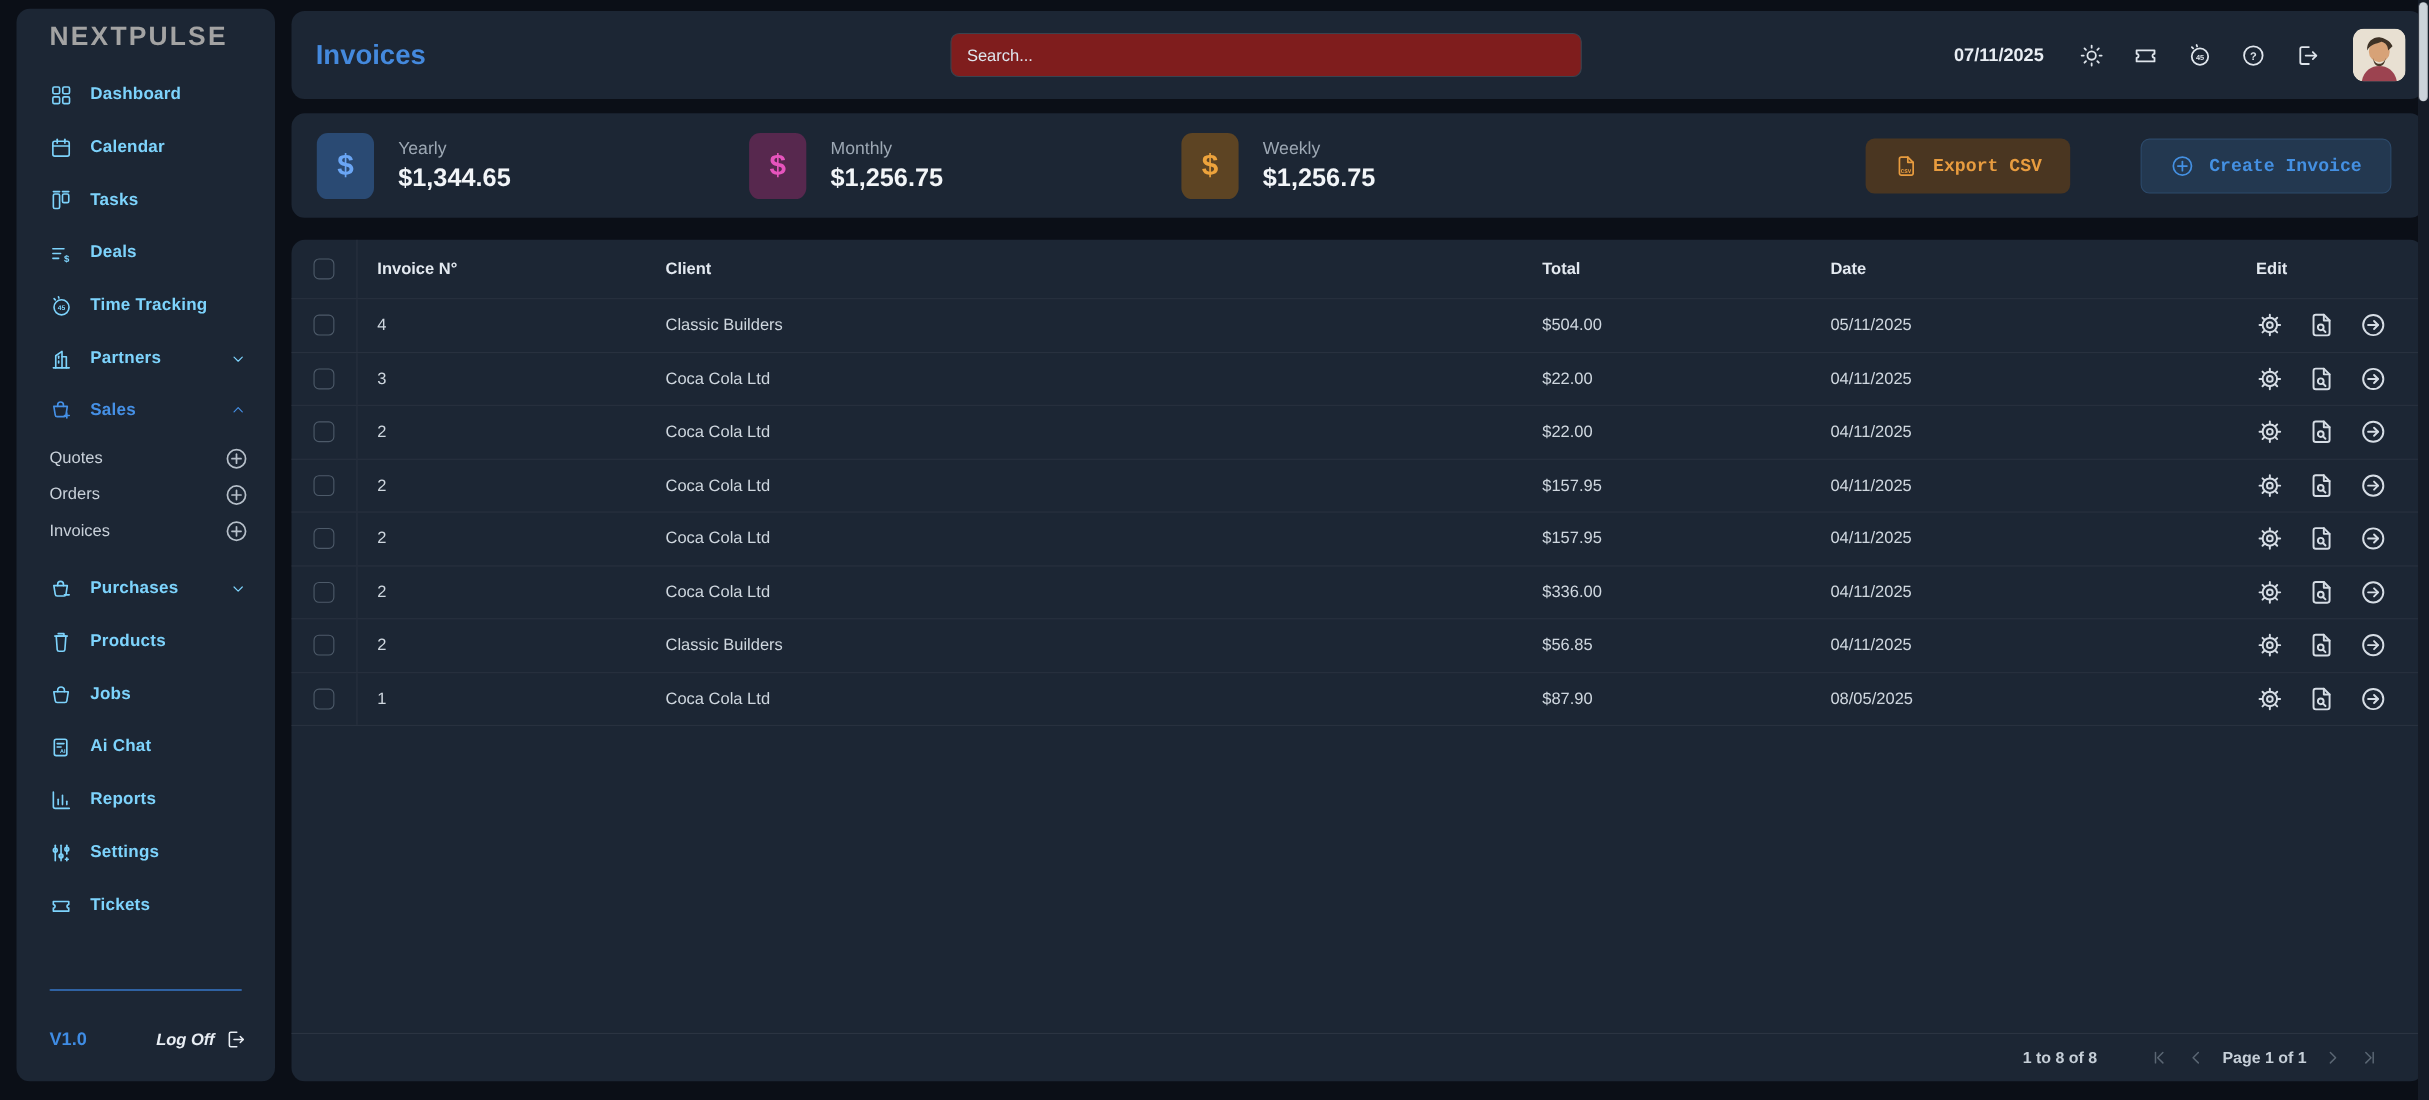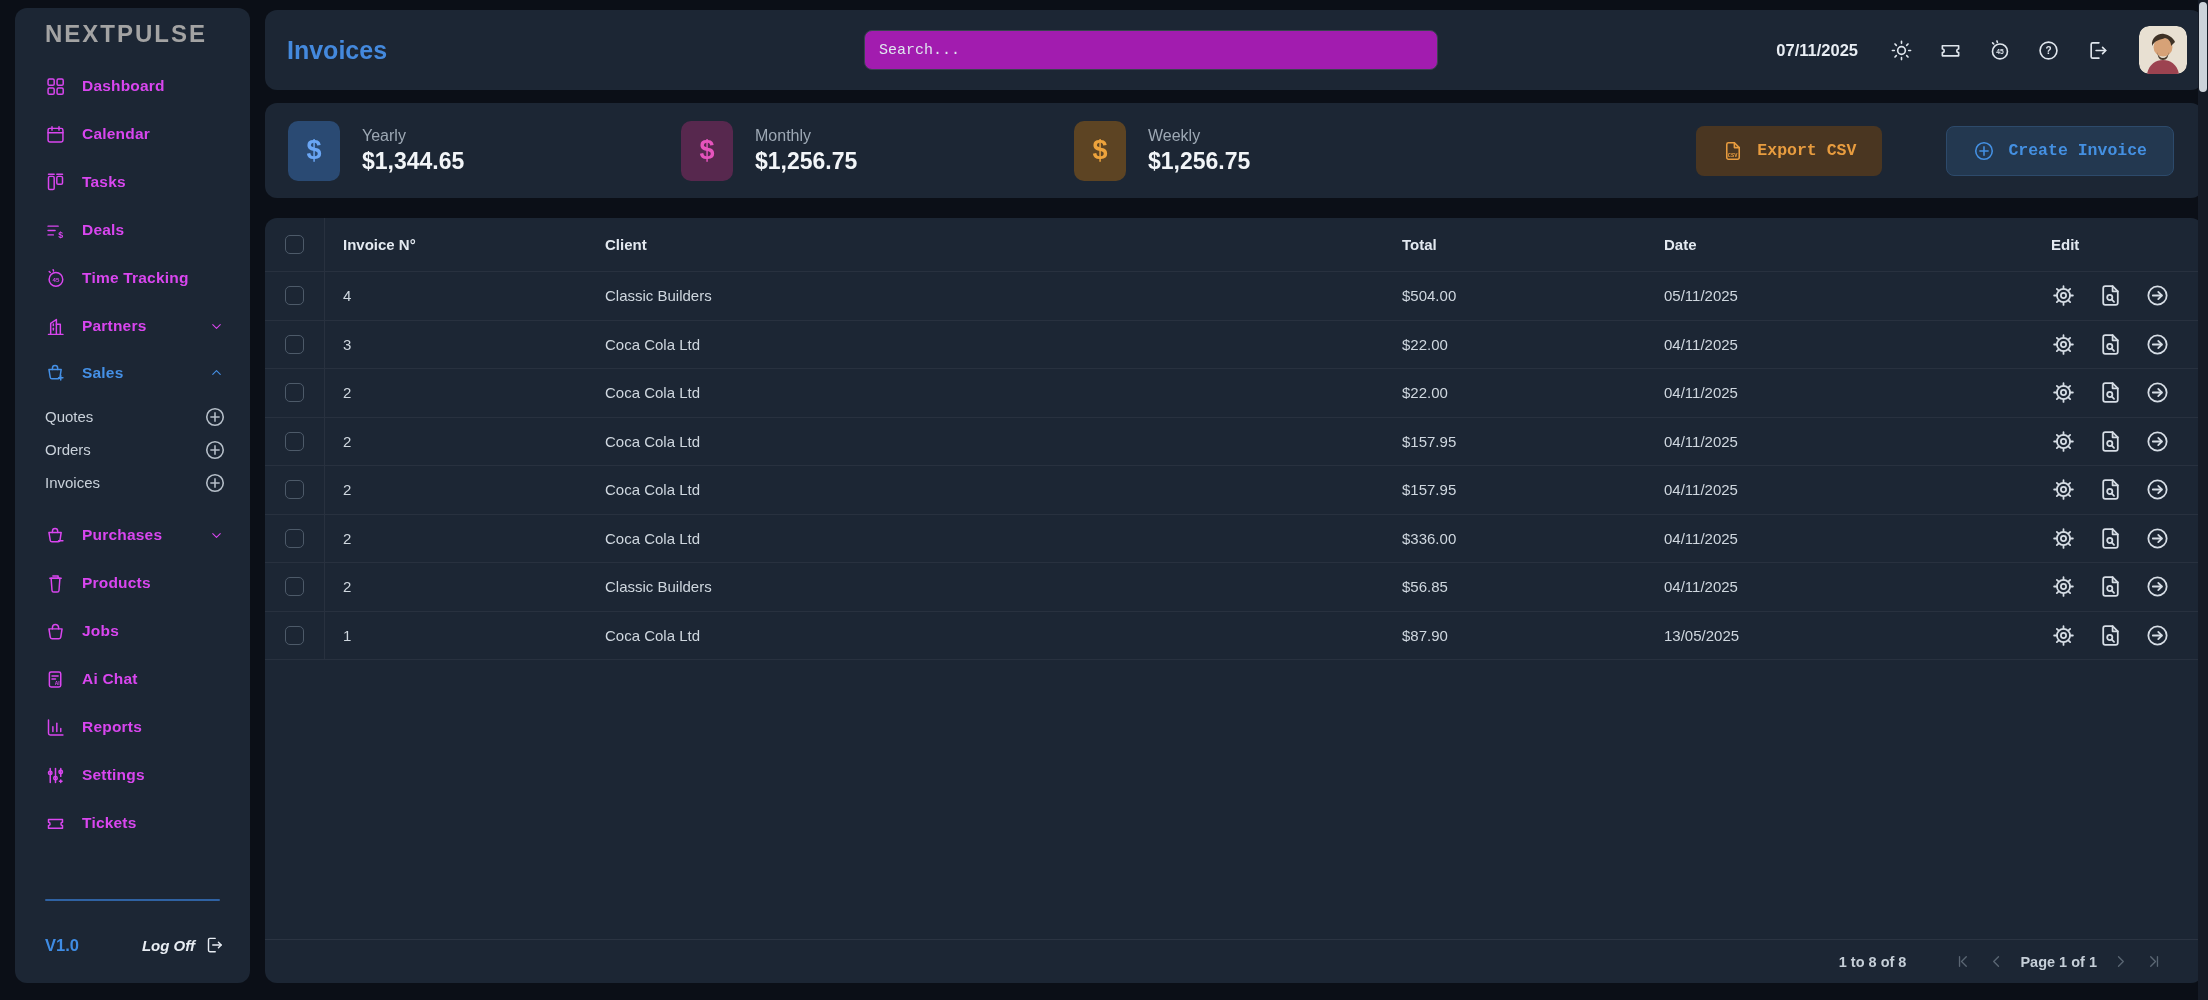--- a/index.html
+++ b/index.html
@@ -12,21 +12,21 @@
   svg { stroke:currentColor; fill:none; stroke-width:1.7; stroke-linecap:round; stroke-linejoin:round; }
   svg text { stroke:none; }
 
   
   .sidebar { position:relative; width:235px; height:975px; margin-top:8px; flex:none;
     background:#1c2634; border-radius:12px; }
   .logo { margin:12px 0 0 30px; font-size:24px; font-weight:800;
     letter-spacing:2px; color:#a3a3a3; }
   .nav { margin-top:14px; }
   .nav-item { height:48px; display:flex; align-items:center; gap:16px;
-    padding:0 26px 0 30px; color:#d946ef; cursor:pointer; position:relative; }
+    padding:0 26px 0 30px; color:#7dd3fc; cursor:pointer; position:relative; }
   .nav-item.sales { height:45px; }
   .nav-item .nicon { width:21px; height:21px; flex:none; display:flex; }
   .nav-item .nlabel { font-size:15.5px; font-weight:700; letter-spacing:.2px; }
   .nav-item .chev { margin-left:auto; width:15px; height:15px; display:flex; }
   .nav-item.active { color:#4590e6; }
   .sub-list { margin-top:5px; }
   .nav-sub { height:33px; display:flex; align-items:center; padding:0 24px 0 30px;
     color:#c9d1da; cursor:pointer; }
   .nav-sub .nlabel-sub { font-size:15px; }
   .nav-sub .plus { margin-left:auto; width:22px; height:22px; color:#b6bfc9; display:flex; }
@@ -40,23 +40,23 @@
     font-weight:600; cursor:pointer;font-style:italic; }
   .logoff .lo-ic { width:20px; height:20px; display:flex; }
 
   
   .main { flex:1; margin-left:15px; margin-right:5px; display:flex; flex-direction:column; }
 
   .topbar { position:relative; margin-top:10px; height:80px; flex:none;
     display:flex; align-items:center; }
   .page-title { margin-left:22px; font-size:25px; font-weight:700; color:#4489dd; }
   .search { position:absolute; left:599px; top:20px; width:574px; height:40px;
-    background:#a21caf; border:1px solid #39434f; border-radius:8px; color:#e6ebf1;
+    background:#7f1d1d; border:1px solid #39434f; border-radius:8px; color:#e6ebf1;
     font-size:15px; padding:0 14px; outline:none;
-    font-family:Liberation Mono, monospace; }
+    font-family:Liberation Sans, sans-serif; }
   .search::placeholder { color:#dfe6ee; opacity:1; }
   .top-right { margin-left:auto; display:flex; align-items:center; gap:26px; padding-right:16px; }
   .date { color:#e8edf3; font-size:16.5px; font-weight:700; margin-right:6px; }
   .hicon { width:23px; height:23px; color:#dfe5ec; display:flex; cursor:pointer; }
   .avatar { width:48px; height:48px; border-radius:10px; overflow:hidden; display:flex;
     cursor:pointer; margin-left:4px; }
   .avatar svg { stroke:none; }
 
   .statsbar { margin-top:13px; height:95px; flex:none; display:flex; align-items:center; padding-left:23px; }
   .stat { width:393px; display:flex; align-items:center; gap:22px; }
@@ -679,21 +679,21 @@
         </div>
       </div>
 
       <div class="trow">
         <div class="cell c-check">
             <span class="checkbox"></span>
           </div>
         <div class="cell c-inv">1</div>
         <div class="cell c-client">Coca Cola Ltd</div>
         <div class="cell c-total">$87.90</div>
-        <div class="cell c-date">13/05/2025</div>
+        <div class="cell c-date">08/05/2025</div>
         <div class="cell c-edit">
           <span class="rowicon">
               <svg viewBox="0 0 24 24">
                 <circle cx="12" cy="12" r="6.3"></circle>
                 <circle cx="12" cy="12" r="2.5"></circle>
                 <path d="M18.5 12h2.5M12 18.5v2.5M5.5 12H3M12 5.5V3M16.6 16.6l1.8 1.8M7.4 16.6l-1.8 1.8M16.6 7.4l1.8-1.8M7.4 7.4 5.6 5.6"></path>
               </svg>
             </span>
           <span class="rowicon">
               <svg viewBox="0 0 24 24">

